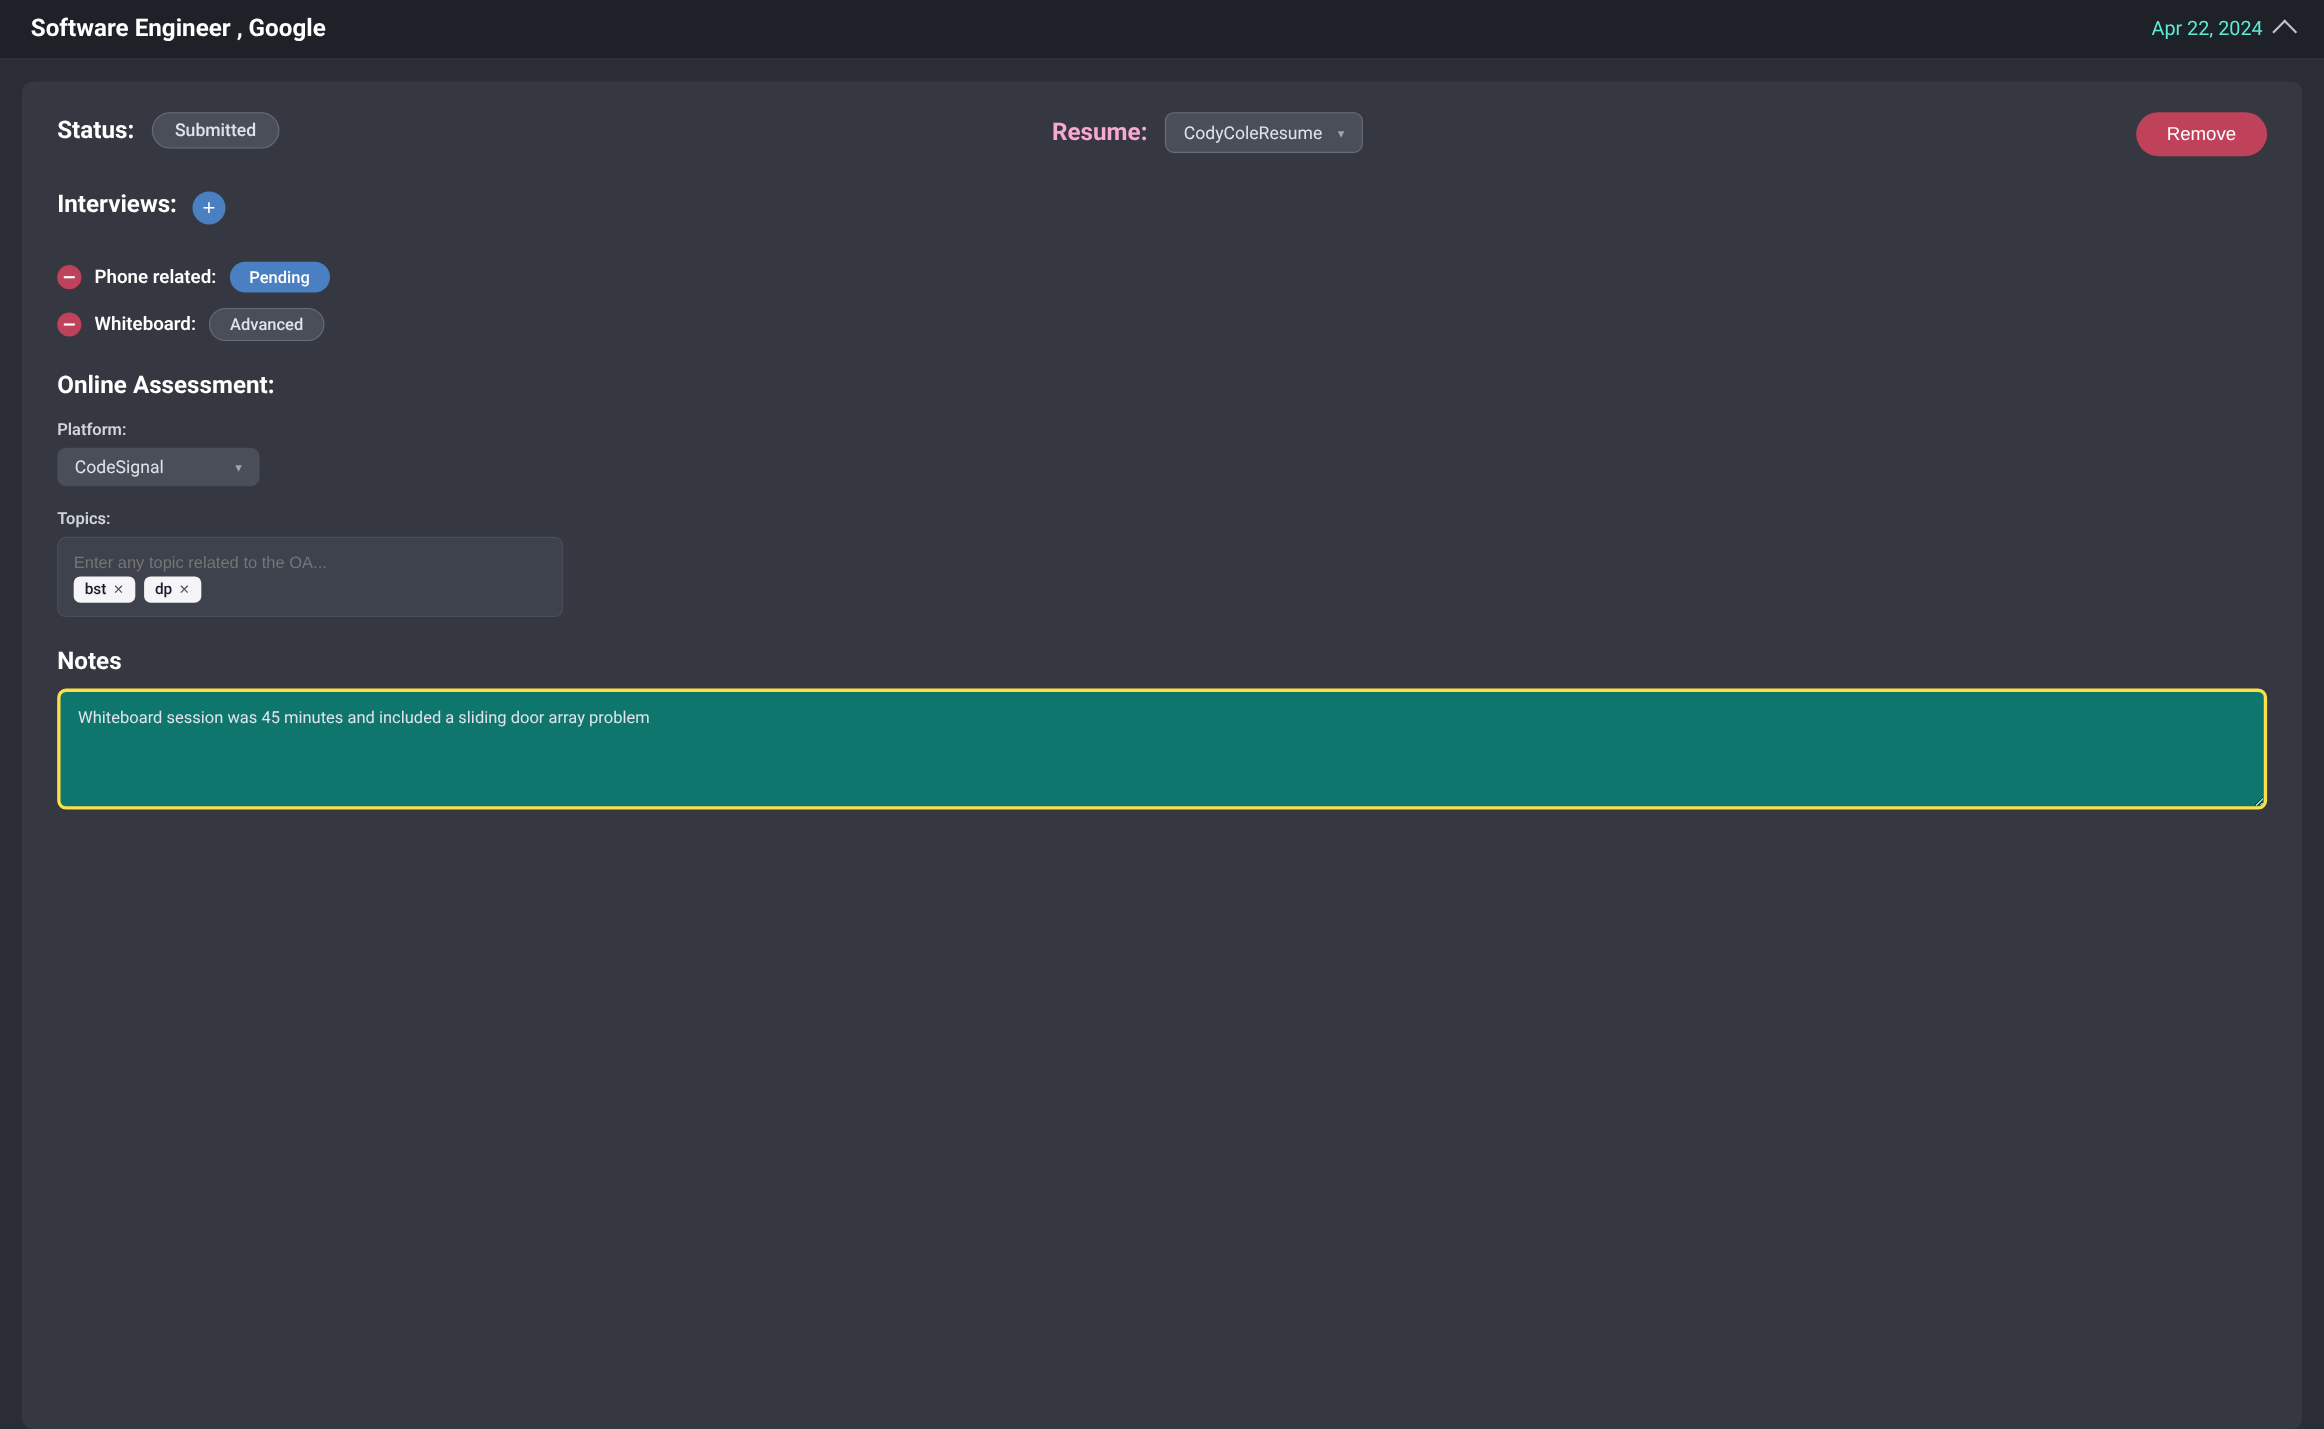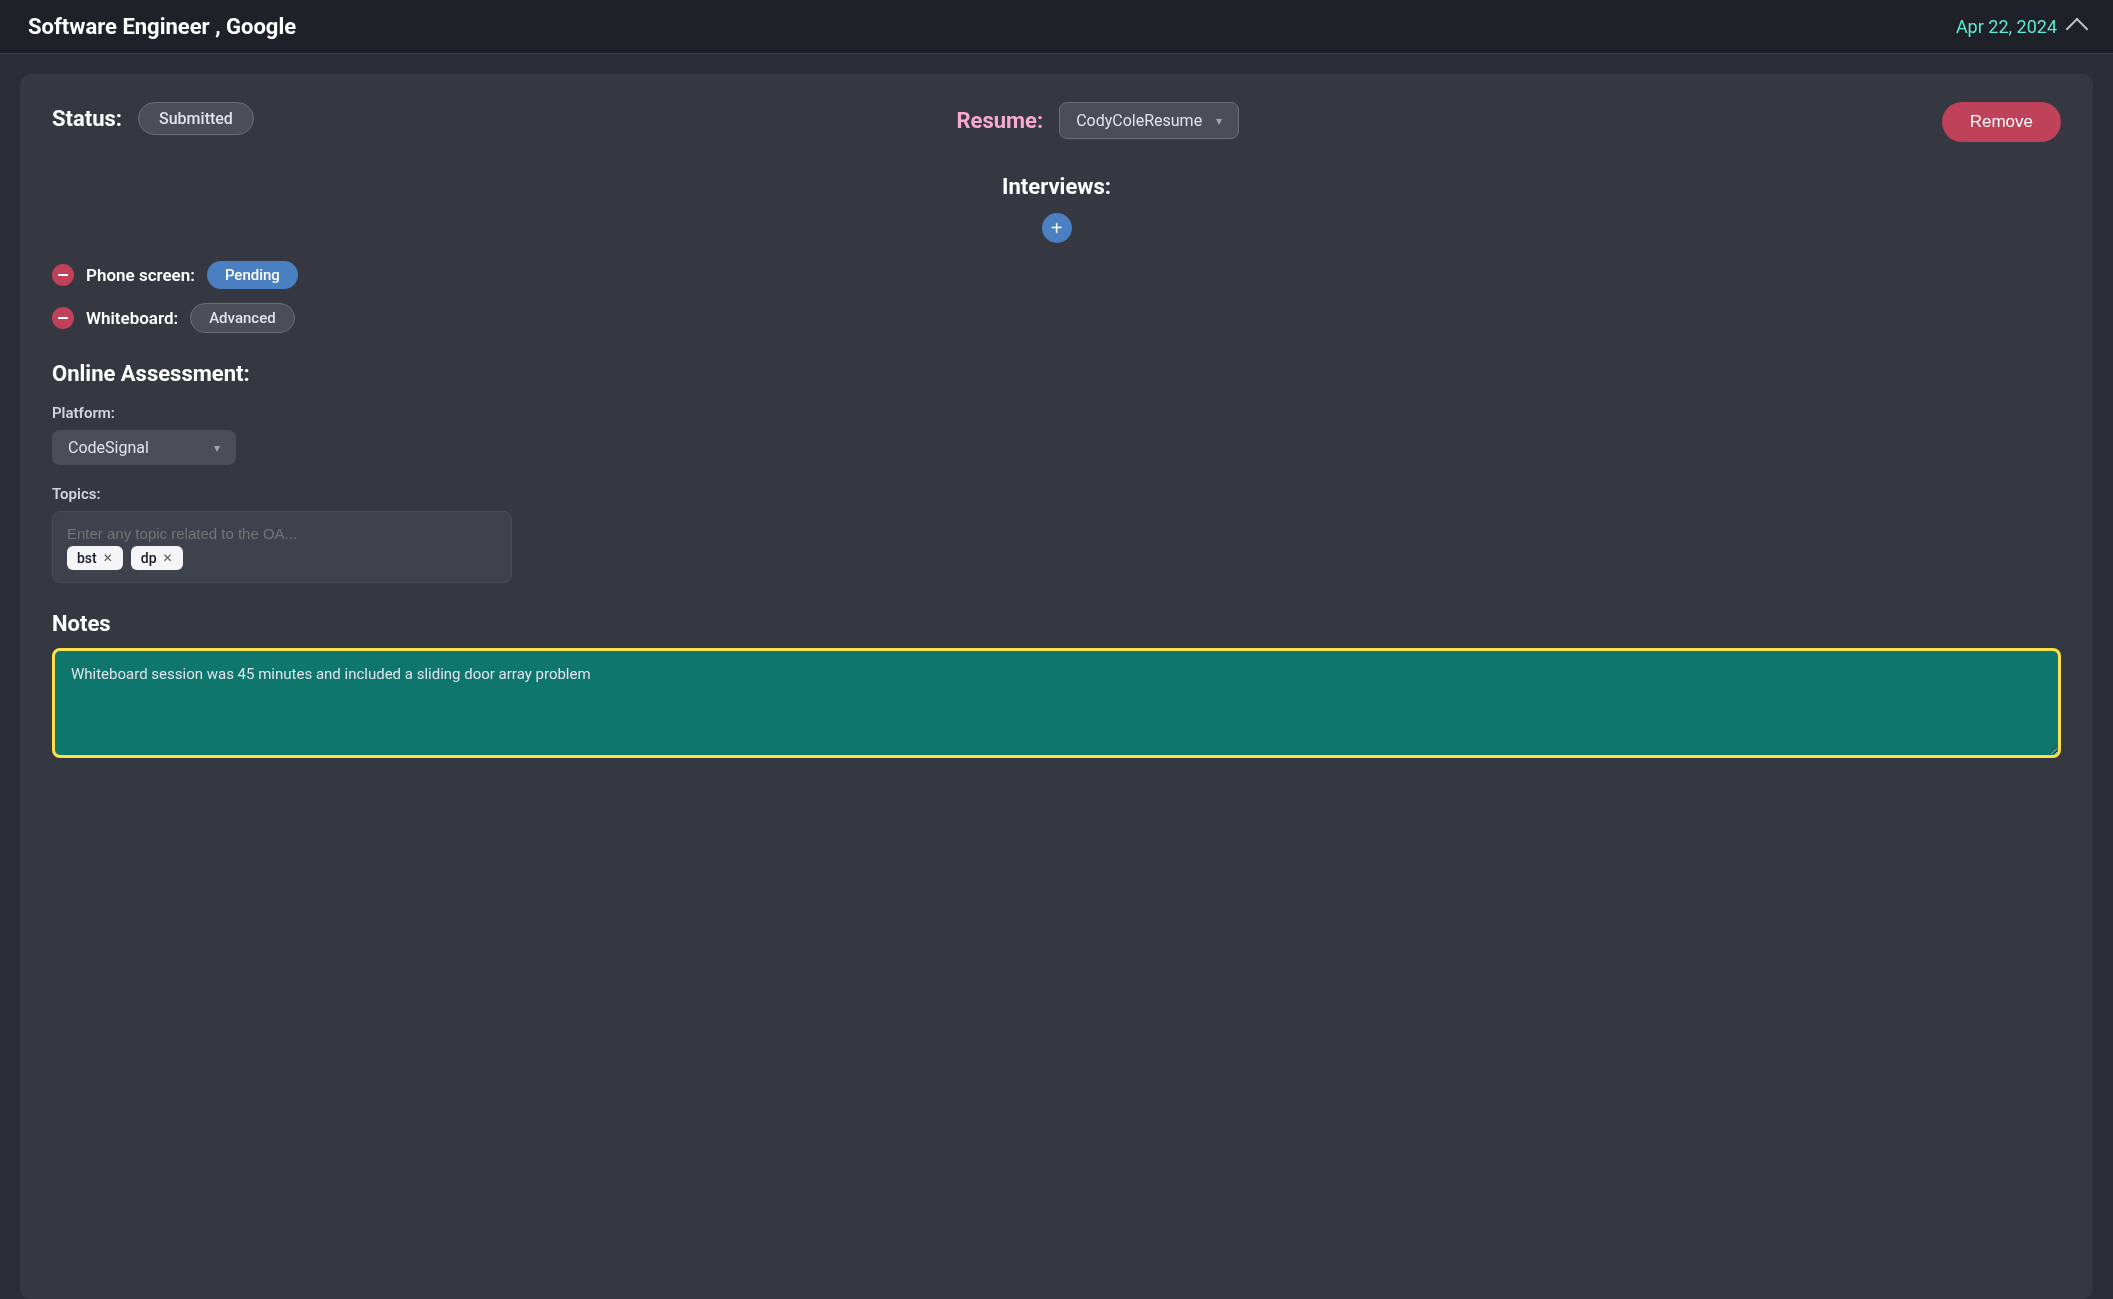--- a/index.html
+++ b/index.html
@@ -131,24 +131,23 @@
       cursor: pointer;
     }
 
     
     .interviews-section {
       margin-bottom: 28px;
     }
 
     .section-title-row {
       display: flex;
-      align-items: center;
+      align-items: flex-start;
       gap: 14px;
-      margin-bottom: 18px;
-      flex-direction: column;
+      margin-bottom: 34px;
     }
 
     .section-title {
       font-size: 22px;
       font-weight: 700;
       color: #ffffff;
     }
 
     .add-button {
       width: 30px;
@@ -356,21 +355,21 @@
   </div>
 
   <div class="interviews-section">
     <div class="section-title-row">
       <span class="section-title">Interviews:</span>
       <button class="add-button">+</button>
     </div>
 
     <div class="interview-item">
       <div class="remove-circle-icon"></div>
-      <span class="interview-type-label">Phone screen:</span>
+      <span class="interview-type-label">Phone related:</span>
       <span class="interview-status-badge badge-pending">Pending</span>
     </div>
 
     <div class="interview-item">
       <div class="remove-circle-icon"></div>
       <span class="interview-type-label">Whiteboard:</span>
       <span class="interview-status-badge badge-advanced">Advanced</span>
     </div>
   </div>
 

